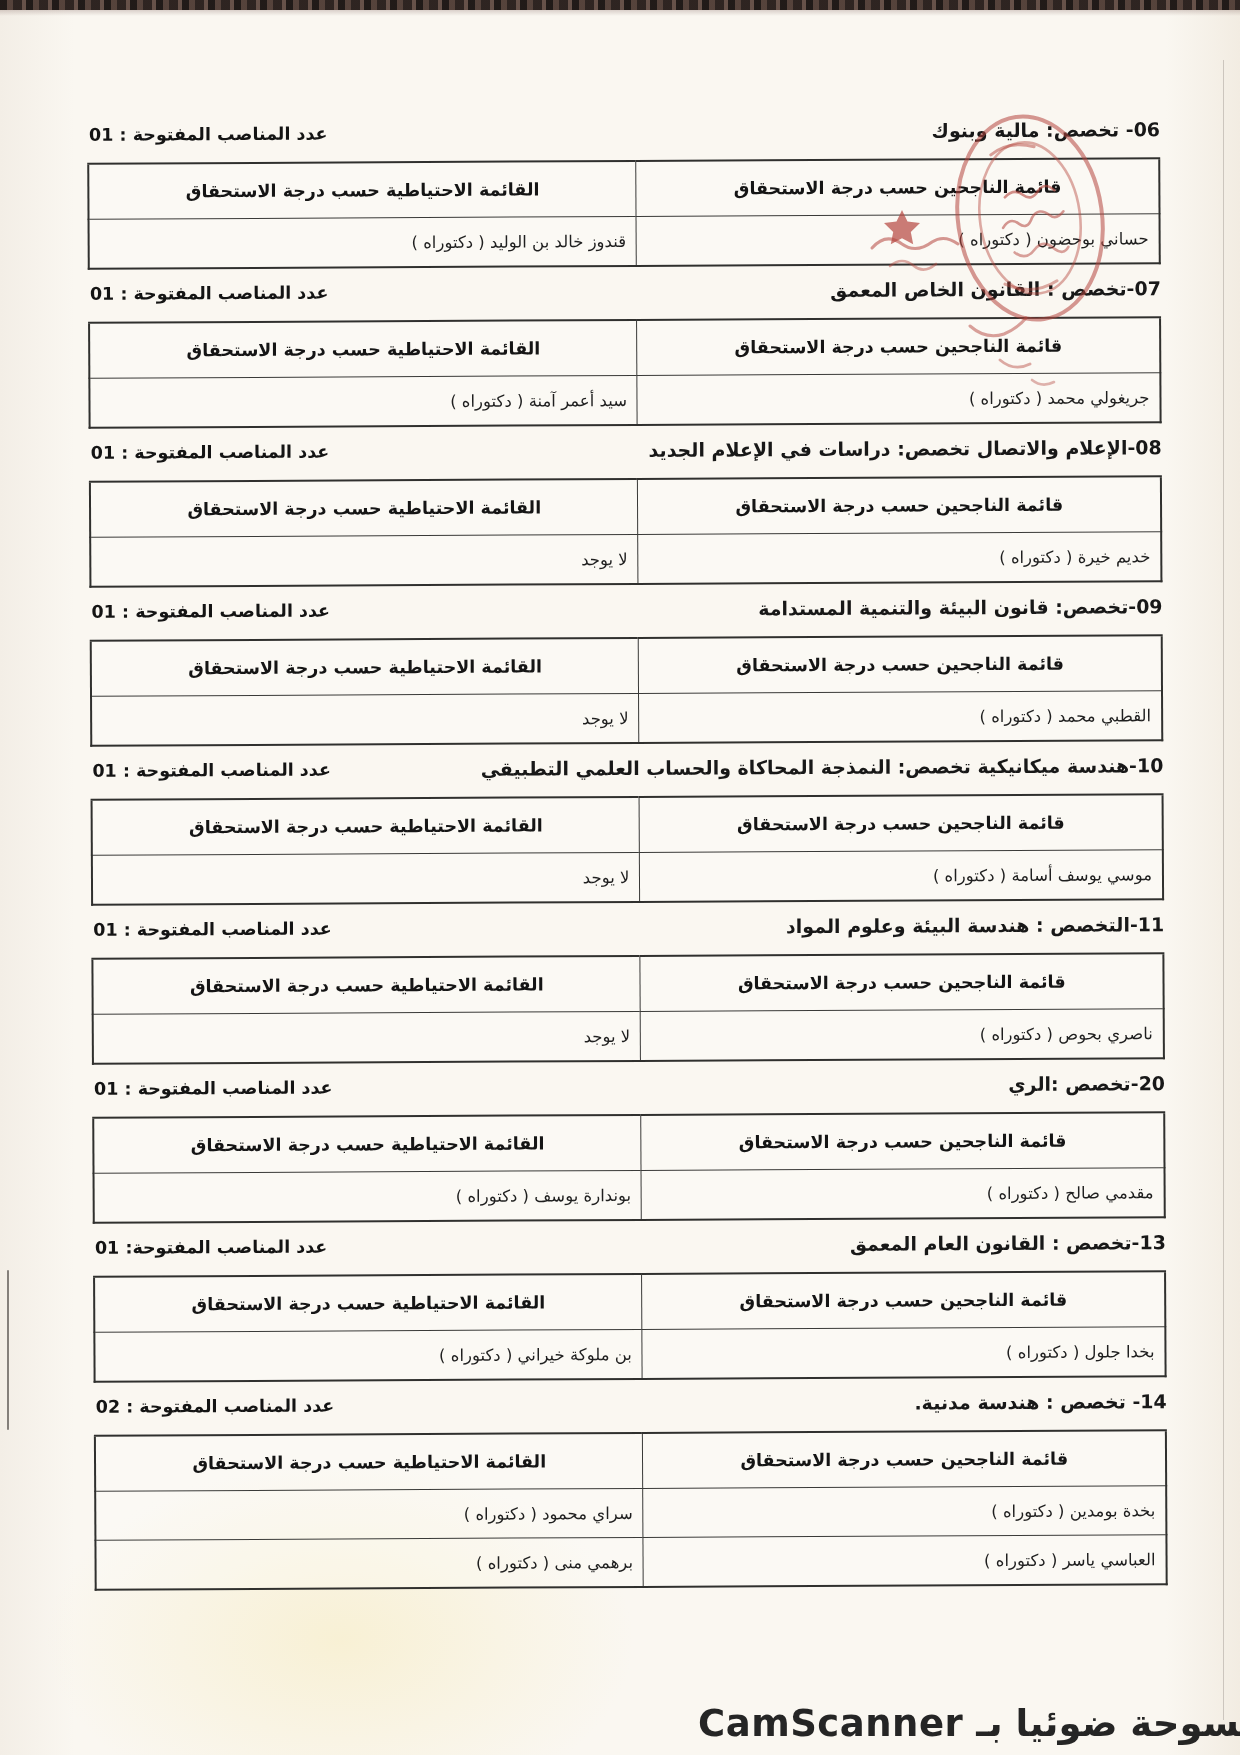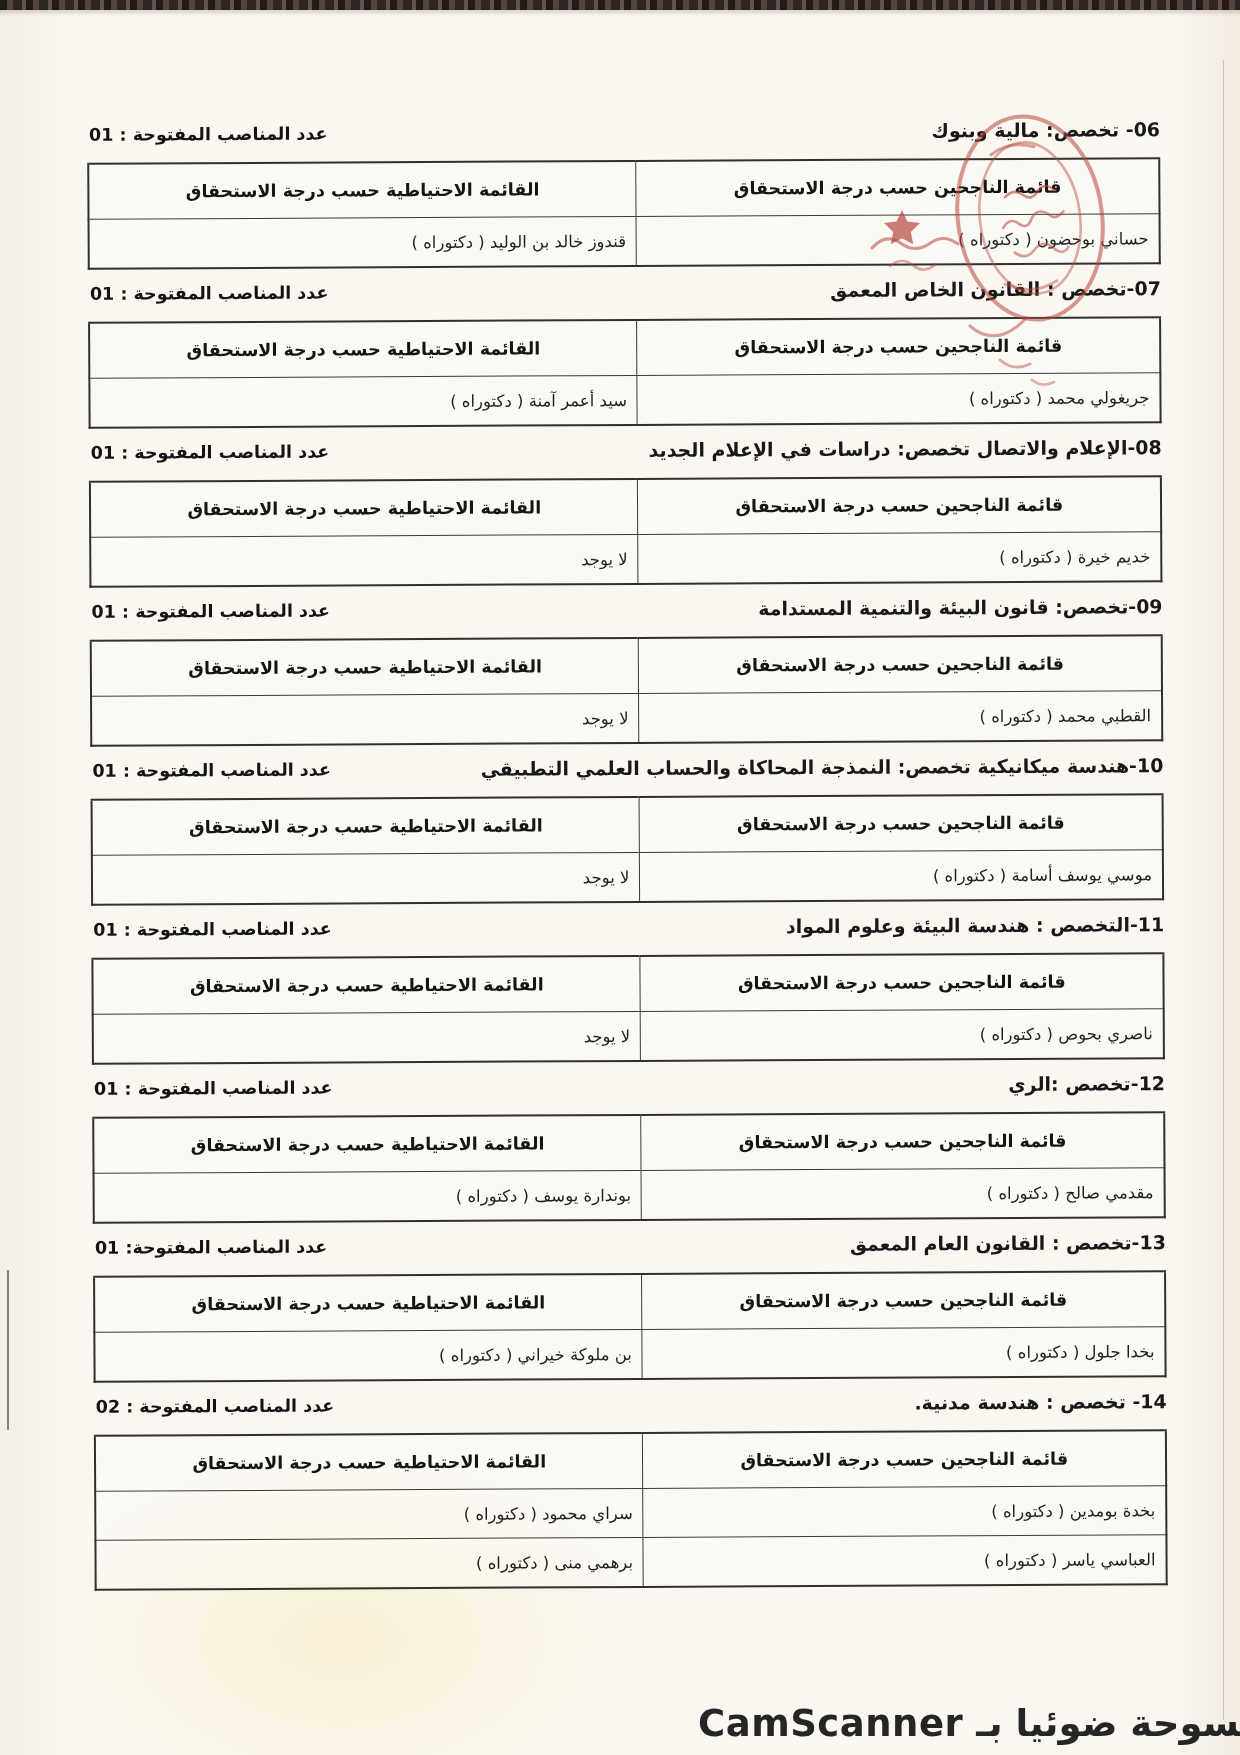--- a/index.html
+++ b/index.html
@@ -223,21 +223,21 @@
             <tr>
               <td class="winner-cell">ناصري بحوص ( دكتوراه )</td>
               <td class="reserve-cell none">لا يوجد</td>
             </tr>
           </tbody>
     </table>
   </div>
 
   <div class="sec">
     <div class="sec-head">
-      <div class="sec-title">12-تخصص :الري</div>
+      <div class="sec-title">20-تخصص :الري</div>
       <div class="sec-count">عدد المناصب المفتوحة : 01</div>
     </div>
     <table class="results">
       <thead>
         <tr>
           <th class="col-winners">قائمة الناجحين حسب درجة الاستحقاق</th>
           <th class="col-reserve">القائمة الاحتياطية حسب درجة الاستحقاق</th>
         </tr>
       </thead>
       <tbody>

